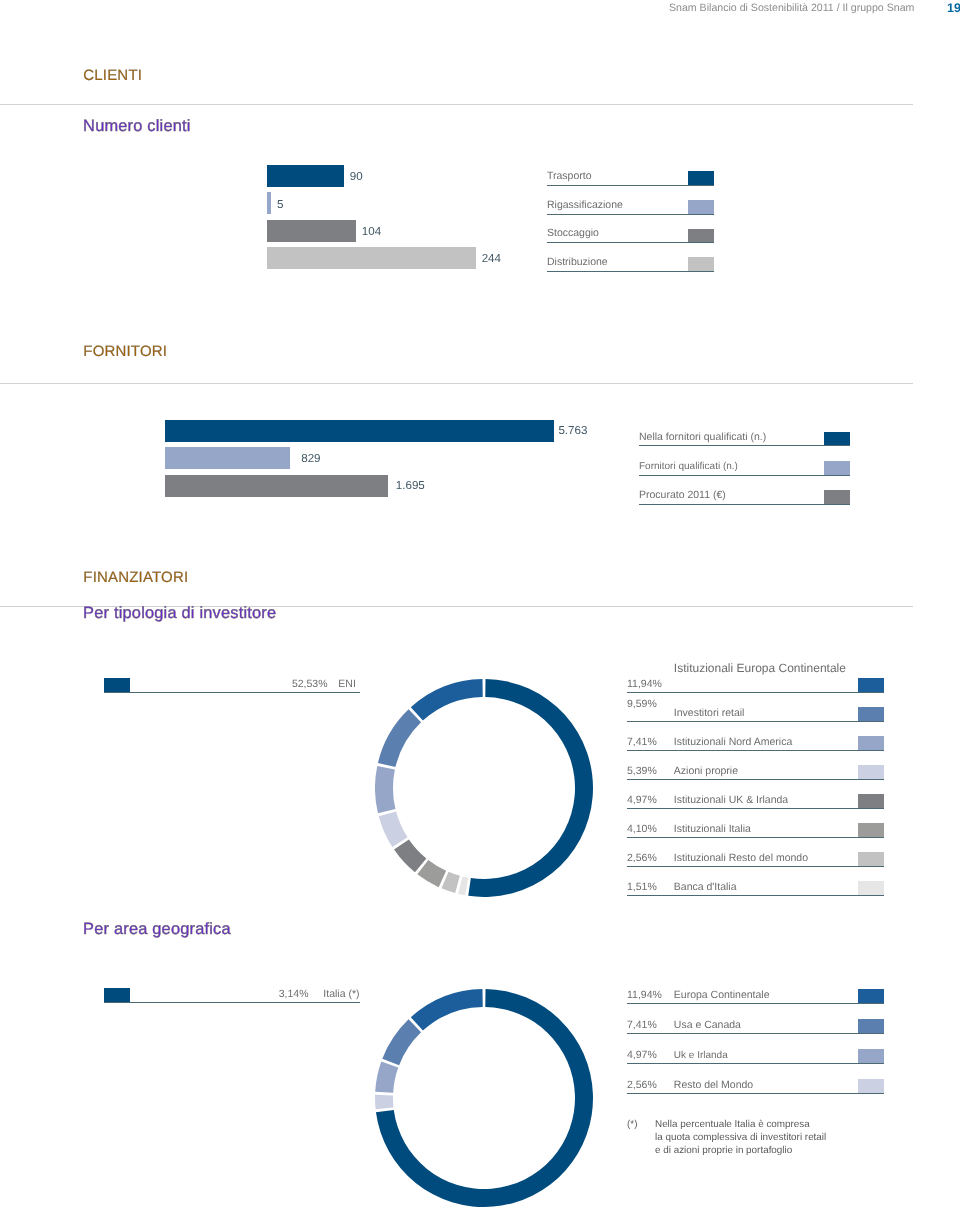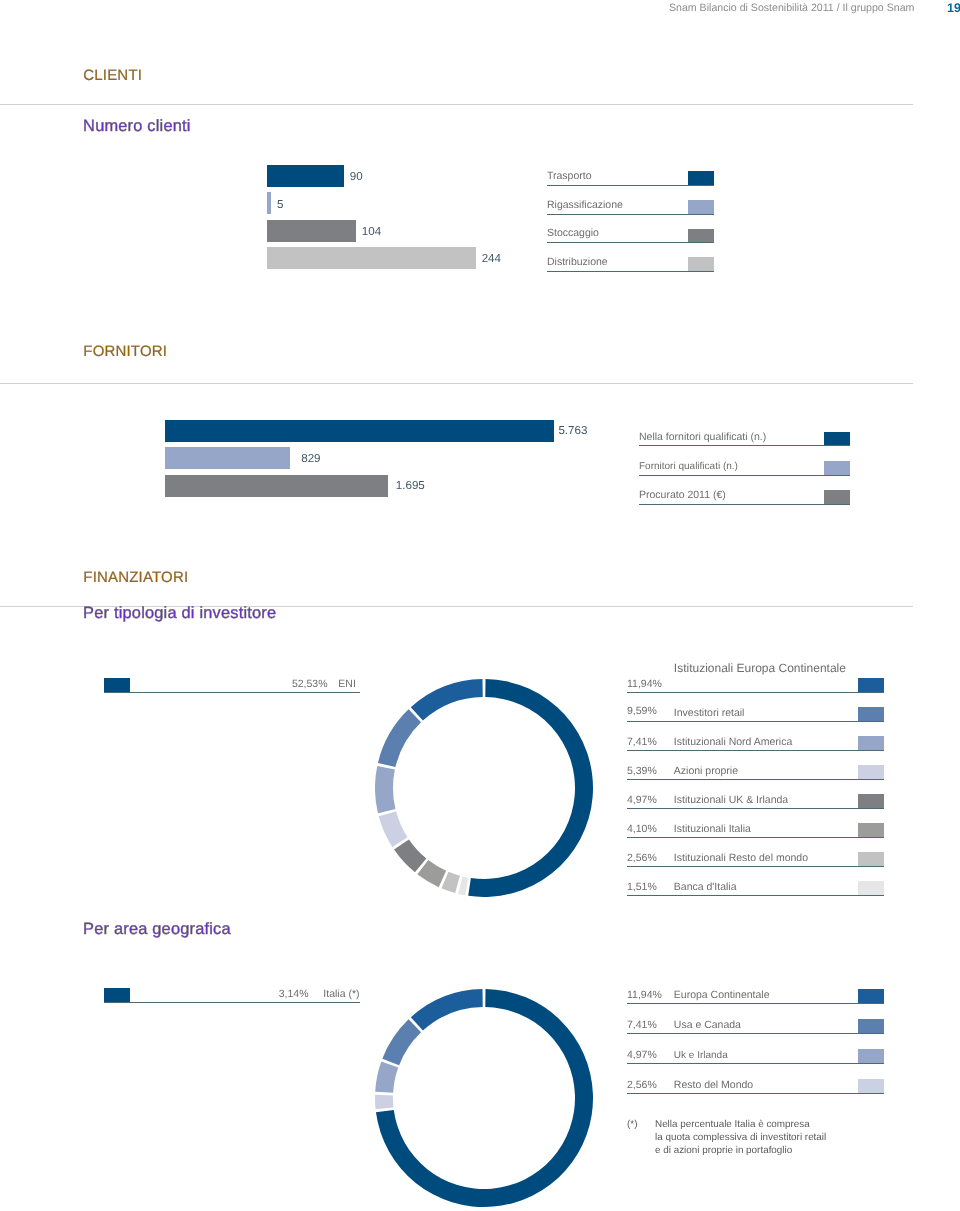--- a/index.html
+++ b/index.html
@@ -136,21 +136,21 @@
       <div class="lg-pct" style="bottom:2.6px;right:32px;font-size:10.5px;">52,53%</div>
     </div>
     <div class="lgd" style="left:627px;top:678px;width:257px;height:15px;">
       <div class="lg-lab" style="bottom:18px;left:46.8px;font-size:12px;margin-top:33px;">Istituzionali Europa Continentale</div>
       <div class="lg-pct" style="bottom:2.6px;left:0px;font-size:10.5px;">11,94%</div>
       <div class="lg-sw" style="background:#1b5e9b;width:26px;height:14.6px;"></div>
       <div class="lg-rule" style="width:257px;"></div>
     </div>
     <div class="lgd" style="left:627px;top:707px;width:257px;height:15px;">
       <div class="lg-lab" style="bottom:2.6px;left:46.8px;font-size:10.5px;">Investitori retail</div>
-      <div class="lg-pct" style="bottom:5px;left:0px;font-size:10.5px;">9,59%</div>
+      <div class="lg-pct" style="bottom:12px;left:0px;font-size:10.5px;">9,59%</div>
       <div class="lg-sw" style="background:#5b7faf;width:26px;height:14.6px;"></div>
       <div class="lg-rule" style="width:257px;"></div>
     </div>
     <div class="lgd" style="left:627px;top:736px;width:257px;height:15px;">
       <div class="lg-lab" style="bottom:2.6px;left:46.8px;font-size:10.5px;">Istituzionali Nord America</div>
       <div class="lg-pct" style="bottom:2.6px;left:0px;font-size:10.5px;">7,41%</div>
       <div class="lg-sw" style="background:#95a6c8;width:26px;height:14.6px;"></div>
       <div class="lg-rule" style="width:257px;"></div>
     </div>
     <div class="lgd" style="left:627px;top:765px;width:257px;height:15px;">

